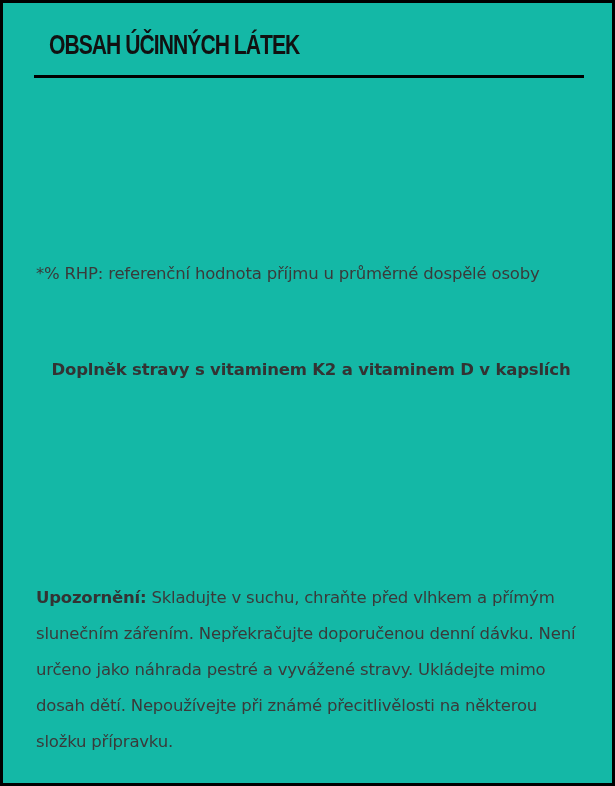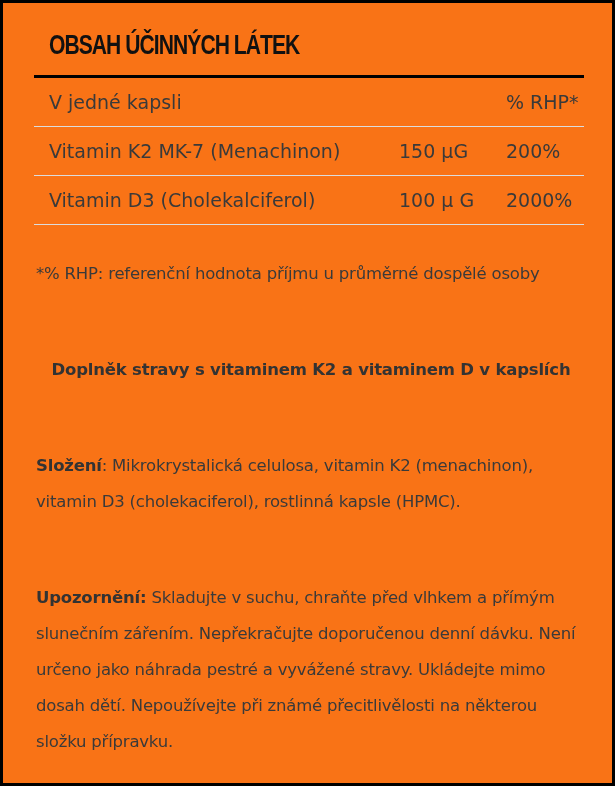--- a/index.html
+++ b/index.html
@@ -13,21 +13,21 @@
       position: relative;
       overflow: hidden;
     }
     .frame {
       position: absolute;
       left: 0;
       top: 0;
       width: 609px;
       height: 780px;
       border: 3px solid #000000;
-      background: #f97316;
+      background: #14b8a6;
     }
     .title {
       position: absolute;
       left: 46px;
       top: 24px;
       font-family: "Liberation Sans", sans-serif;
       font-weight: bold;
       font-size: 27px;
       letter-spacing: -1.2px;
       color: #111111;
@@ -84,40 +84,20 @@
     .composition { top: 439px; }
     .warning { top: 571px; }
   </style>
 </head>
 <body>
 
 <div class="frame">
   <div class="title">OBSAH ÚČINNÝCH LÁTEK</div>
   <div class="title-rule"></div>
 
-  <table class="nutri">
-    <tbody>
-      <tr>
-        <td class="c1">V jedné kapsli</td>
-        <td class="c2"></td>
-        <td class="c3">% RHP*</td>
-      </tr>
-      <tr>
-        <td class="c1">Vitamin K2 MK-7 (Menachinon)</td>
-        <td class="c2">150 µG</td>
-        <td class="c3">200%</td>
-      </tr>
-      <tr>
-        <td class="c1">Vitamin D3 (Cholekalciferol)</td>
-        <td class="c2">100 µ G</td>
-        <td class="c3">2000%</td>
-      </tr>
-    </tbody>
-  </table>
 
   <div class="text-block footnote">*% RHP:  referenční hodnota příjmu u průměrné dospělé osoby</div>
 
   <div class="text-block product-desc">Doplněk stravy s vitaminem K2 a vitaminem D v kapslích</div>
 
-  <div class="text-block composition"><b>Složení</b><span>: Mikrokrystalická celulosa, vitamin K2 (menachinon), vitamin D3 (cholekaciferol), rostlinná kapsle (HPMC).</span></div>
 
   <div class="text-block warning"><b>Upozornění:</b><span> Skladujte v suchu, chraňte před vlhkem a přímým slunečním zářením. Nepřekračujte doporučenou denní dávku. Není určeno jako náhrada pestré a vyvážené stravy. Ukládejte mimo dosah dětí. Nepoužívejte při známé přecitlivělosti na některou složku přípravku.</span></div>
 </div>
 
 </body></html>

